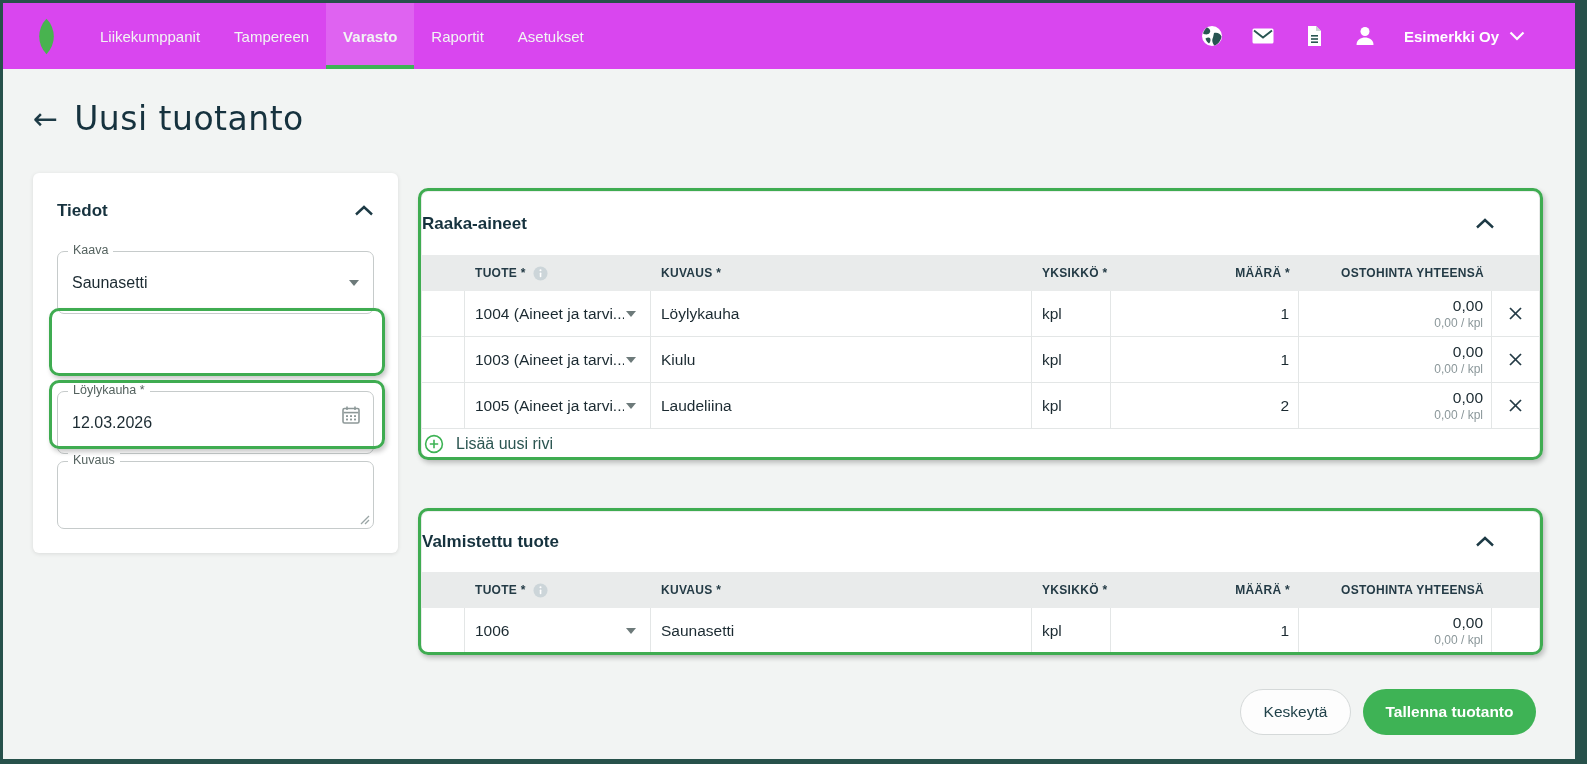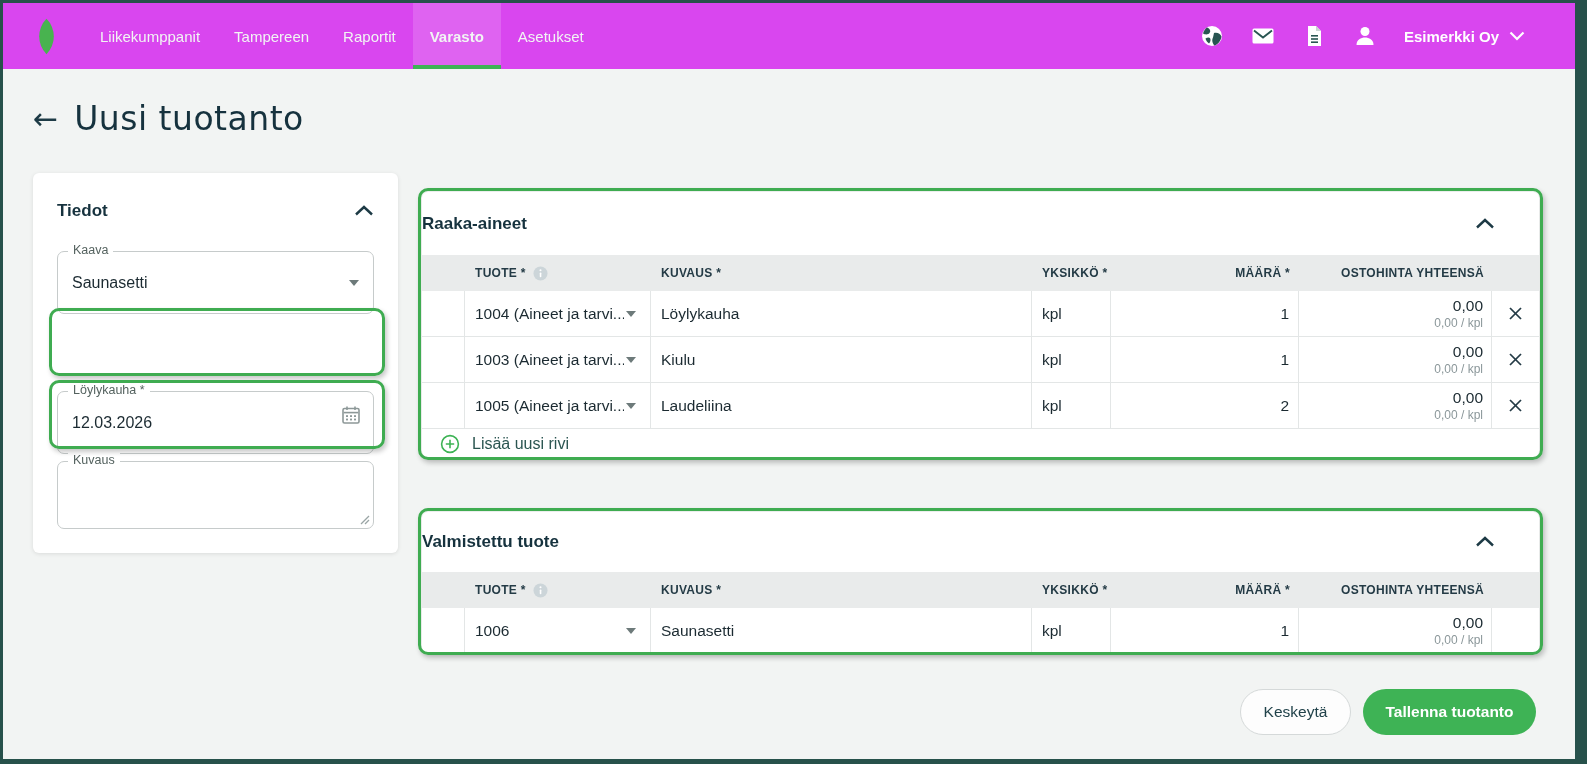--- a/index.html
+++ b/index.html
@@ -110,43 +110,43 @@
   .brow .c0, .brow .c1, .brow .c2, .brow .c3, .brow .c4, .brow .c5 { border-right:1px solid #e3e6e6; }
   .brow .c1 { position:relative; padding-right:26px; cursor:pointer; }
   .brow .c1 .sel-text { overflow:hidden; white-space:nowrap; }
   .brow .c6 { justify-content:center; padding-left:0; }
   .money { display:flex; flex-direction:column; align-items:flex-end; line-height:1.25; }
   .money .sub { font-size:12px; color:#8b979a; }
   .x-btn { cursor:pointer; display:flex; }
 
   .addrow {
     height:29px; display:flex; align-items:center; gap:12px;
-    padding-left:18px; cursor:pointer;
+    padding-left:2px; cursor:pointer;
   }
   .addrow span { font-size:16px; color:#2b5551; }
 
   
   .btn { position:absolute; top:686px; height:46px; border-radius:23px; font-size:15.5px;
          display:flex; align-items:center; justify-content:center; cursor:pointer;
          font-family:"Liberation Sans", sans-serif; }
   .btn-ghost { left:1237px; width:111px; background:#fdfdfd; border:1px solid #d5d9d9; color:#21424a; }
   .btn-primary { left:1360px; width:173px; background:#3eb355; border:none; color:#fff; font-weight:700; }
 </style>
 </head>
 <body>
 
 <header class="nav">
   <div class="logo-wrap">
     <div class="leaf"></div>
   </div>
   <nav class="menu">
     <div class="menu-item">Liikekumppanit</div>
     <div class="menu-item">Tampereen</div>
+    <div class="menu-item active">Varasto</div>
     <div class="menu-item">Raportit</div>
-    <div class="menu-item active">Varasto</div>
     <div class="menu-item">Asetukset</div>
   </nav>
   <div class="nav-right">
     <svg class="nav-icon" viewBox="0 0 24 24">
       <circle cx="12" cy="12" r="10" fill="#ffffff"></circle>
       <path d="M7 3.5 C10 4.5 11 7 9.5 9 C8 11 4.5 10.5 3 9.5 C3.8 6.8 5.2 4.7 7 3.5 Z" fill="#285551"></path>
       <path d="M14 9 C17 8 20.5 9.5 21.5 12.5 C21 16.5 18 20.5 14.5 21.5 C12.5 19.5 11.5 16 13 13.5 C13.5 12 13.5 10.5 14 9 Z" fill="#285551"></path>
       <path d="M10 14 C11 15.5 10.5 18 9 19.5 C7.5 18.5 6 16.5 5.5 14.5 C7 13.5 9 13 10 14 Z" fill="#285551"></path>
     </svg>
     <svg class="nav-icon" viewBox="0 0 24 24">

